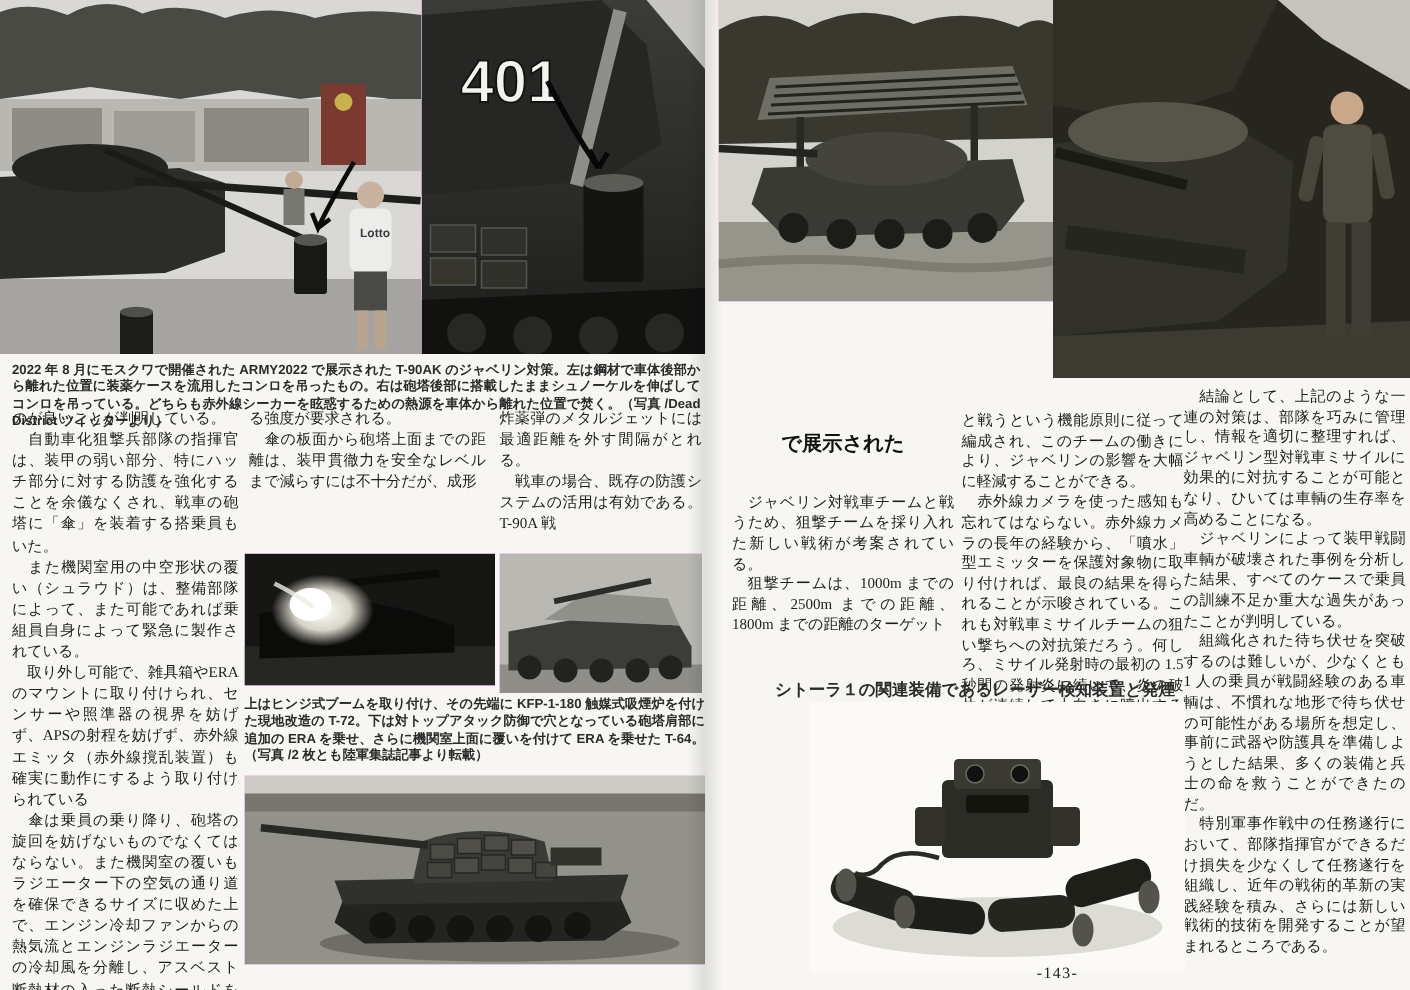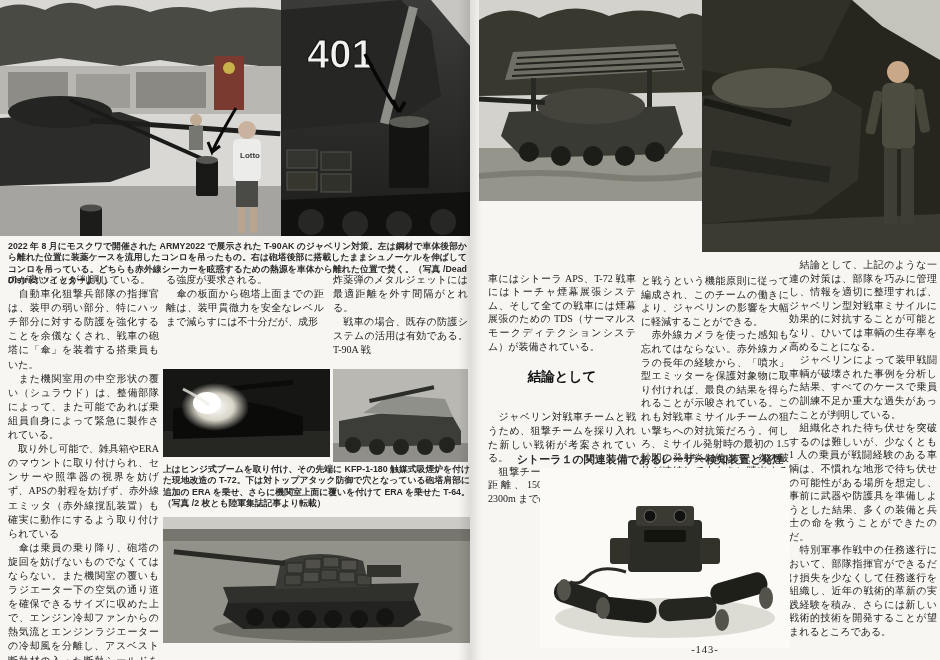--- a/index.html
+++ b/index.html
@@ -248,24 +248,23 @@
         <rect x="172" y="90" width="10" height="44" rx="4" fill="#46463b" transform="rotate(12 172 90)"></rect>
         <rect x="211" y="90" width="10" height="44" rx="4" fill="#46463b" transform="rotate(-10 211 90)"></rect>
         <rect x="182" y="148" width="13" height="76" fill="#3e3e34"></rect>
         <rect x="199" y="148" width="13" height="76" fill="#3e3e34"></rect>
       </g>
     </svg>
   </div>
 
 
   <div class="body-col rp" style="left:488px;top:258px;width:148px;height:192px;">
-    <span>車にはシトーラ APS、T-72 戦車にはトーチャ煙幕展張システム、そして全ての戦車には煙幕展張のための TDS（サーマルスモークディテクションシステム）が装備されている。</span>
-    <span class="section-heading">結論として</span>
+    <span class="section-heading">で展示された</span>
     <span>　ジャベリン対戦車チームと戦うため、狙撃チームを採り入れた新しい戦術が考案されている。
-　狙撃チームは、1000m までの距離、1500m までの距離、2300m までの距離のターゲット</span>
+　狙撃チームは、1000m までの距離、2500m までの距離、1800m までの距離のターゲット</span>
   </div>
   <div class="body-col rp" style="left:641px;top:274px;width:148px;height:192px;">と戦うという機能原則に従って編成され、このチームの働きにより、ジャベリンの影響を大幅に軽減することができる。
 　赤外線カメラを使った感知も忘れてはならない。赤外線カメラの長年の経験から、「噴水」型エミッターを保護対象物に取り付ければ、最良の結果を得られることが示唆されている。これも対戦車ミサイルチームの狙い撃ちへの対抗策だろう。何しろ、ミサイル発射時の最初の 1.5 秒間の発射炎に続いて、炎の破片が連続して上向きに噴出するのである。</div>
   <div class="body-col rp" style="left:789px;top:258px;width:148px;height:390px;">　結論として、上記のような一連の対策は、部隊を巧みに管理し、情報を適切に整理すれば、ジャベリン型対戦車ミサイルに効果的に対抗することが可能となり、ひいては車輌の生存率を高めることになる。
 　ジャベリンによって装甲戦闘車輌が破壊された事例を分析した結果、すべてのケースで乗員の訓練不足か重大な過失があったことが判明している。
 　組織化された待ち伏せを突破するのは難しいが、少なくとも 1 人の乗員が戦闘経験のある車輌は、不慣れな地形で待ち伏せの可能性がある場所を想定し、事前に武器や防護具を準備しようとした結果、多くの装備と兵士の命を救うことができたのだ。
 　特別軍事作戦中の任務遂行において、部隊指揮官ができるだけ損失を少なくして任務遂行を組織し、近年の戦術的革新の実践経験を積み、さらには新しい戦術的技術を開発することが望まれるところである。</div>
 
   <div class="equip-cap" style="left:512px;top:452px;width:276px;">シトーラ１の関連装備であるレーザー検知装置と発煙弾発射器。</div>
 

